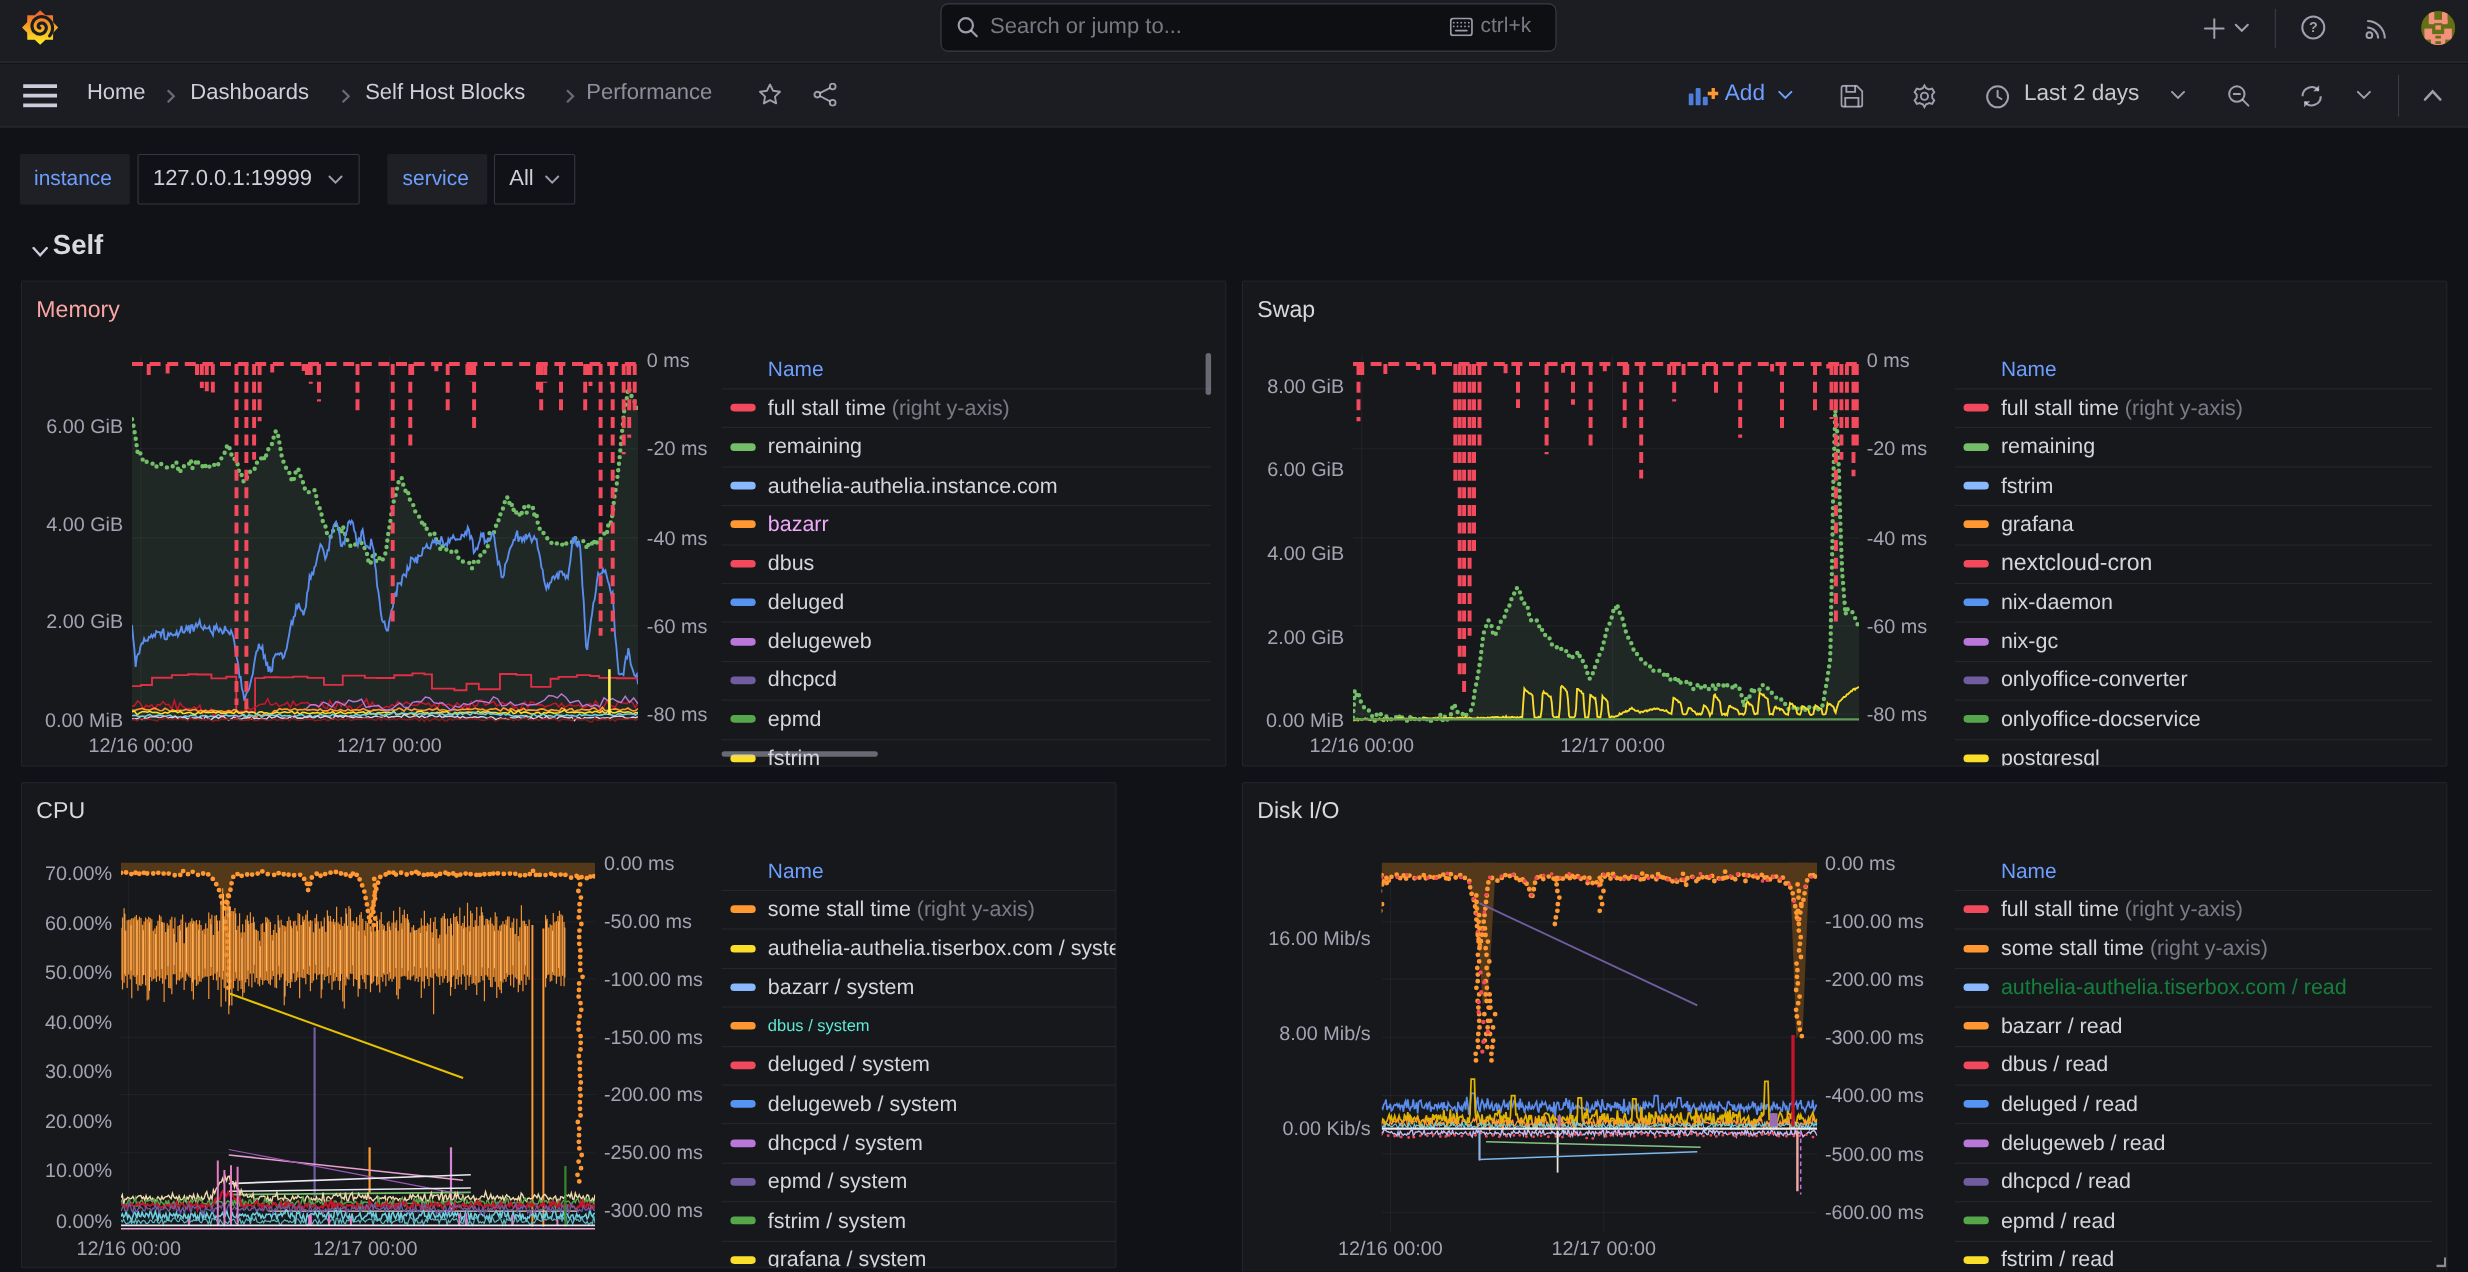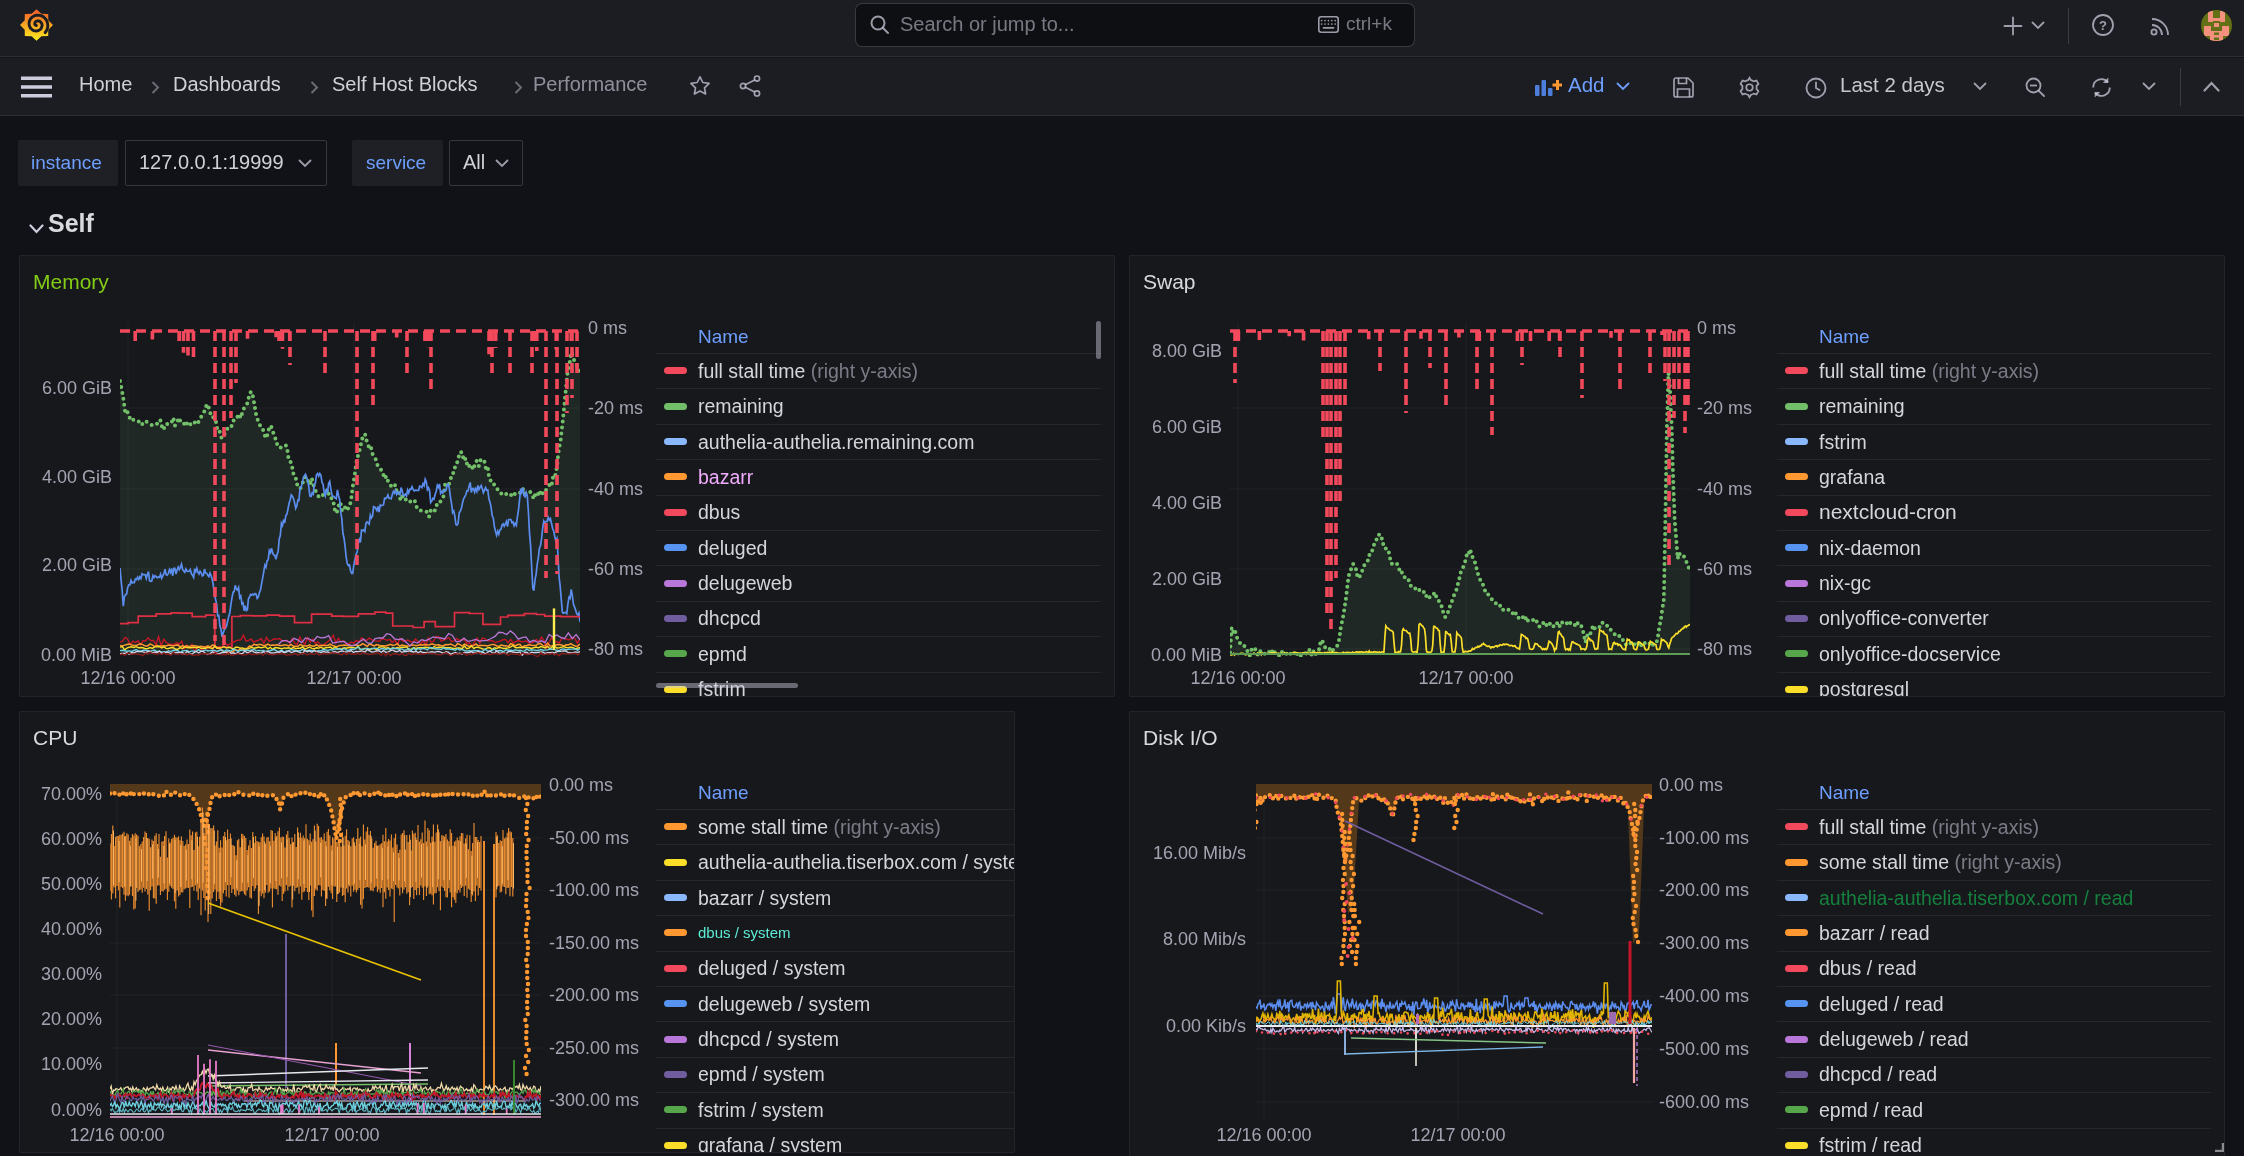--- a/index.html
+++ b/index.html
@@ -141,21 +141,21 @@
     <div style="position:absolute;left:449px;top:140px;width:74px;height:46px;border:1px solid rgba(204,204,220,0.2);border-radius:2px"></div>
     <div style="position:absolute;left:463px;top:151px;font-size:20px;color:#D0D1D8">All</div>
     <svg style="position:absolute;left:495px;top:159px" width="14" height="9" viewBox="0 0 14 9">
       <path d="M1.5 1.5L7 7L12.5 1.5" fill="none" stroke="rgba(204,204,220,0.75)" stroke-width="1.8" stroke-linecap="round"></path>
     </svg>
     <svg style="position:absolute;left:29px;top:224px" width="15" height="10" viewBox="0 0 15 10">
       <path d="M1.5 1.5L7.5 8L13.5 1.5" fill="none" stroke="#CCCCDC" stroke-width="2.2" stroke-linecap="round"></path>
     </svg>
     <div style="position:absolute;left:48px;top:209px;font-size:25px;font-weight:600;color:#D8D9DD">Self</div>
     <div style="position:absolute;left:19px;top:255px;width:1096px;height:442px;background:#16181C;border:1px solid rgba(204,204,220,0.07);border-radius:2px;overflow:hidden">
-      <div style="position:absolute;left:13px;top:14px;font-size:21px;color:#84cc16;font-weight:500">Memory</div>
+      <div style="position:absolute;left:13px;top:14px;font-size:21px;color:#fca5a5;font-weight:500">Memory</div>
       <div style="position:absolute;left:100px;top:67px;width:460px;height:334px">
         <svg width="460" height="334" viewBox="0 0 460 334" style="position:absolute">
           <line x1="0" y1="85" x2="460" y2="85" stroke="rgba(204,204,220,0.06)" stroke-width="1"></line>
           <line x1="0" y1="166" x2="460" y2="166" stroke="rgba(204,204,220,0.06)" stroke-width="1"></line>
           <line x1="0" y1="246" x2="460" y2="246" stroke="rgba(204,204,220,0.06)" stroke-width="1"></line>
           <line x1="0" y1="326" x2="460" y2="326" stroke="rgba(204,204,220,0.06)" stroke-width="1"></line>
           <line x1="8" y1="0" x2="8" y2="334" stroke="rgba(204,204,220,0.06)" stroke-width="1"></line>
           <line x1="234" y1="0" x2="234" y2="334" stroke="rgba(204,204,220,0.06)" stroke-width="1"></line>
           <path d="M0.0,58.1L1.8,66.2L3.6,76.7L5.3,90.0L7.1,88.2L8.9,92.2L10.7,97.5L12.4,96.4L14.2,97.3L16.0,97.9L17.8,98.9L19.5,98.1L21.3,101.6L23.1,100.6L24.9,101.4L26.6,98.8L28.4,100.1L30.2,100.9L32.0,102.1L33.7,100.9L35.5,100.2L37.3,100.9L39.1,97.1L40.8,97.8L42.6,106.9L44.4,104.8L46.2,100.7L48.0,101.2L49.7,99.5L51.5,99.4L53.3,94.7L55.1,102.5L56.8,100.6L58.6,94.6L60.4,98.0L62.2,97.8L63.9,100.6L65.7,103.4L67.5,98.9L69.3,99.1L71.0,102.3L72.8,101.0L74.6,99.5L76.4,101.7L78.1,99.6L79.9,96.0L81.7,92.8L83.5,90.9L85.3,85.0L87.0,81.0L88.8,84.6L90.6,91.0L92.4,90.9L94.1,97.6L95.9,98.7L97.7,108.0L99.5,107.7L101.2,114.4L103.0,115.0L104.8,110.4L106.6,107.1L108.3,104.1L110.1,104.8L111.9,102.7L113.7,97.5L115.4,97.4L117.2,94.0L119.0,91.0L120.8,95.1L122.5,88.8L124.3,84.4L126.1,83.0L127.9,79.1L129.7,70.2L131.4,68.6L133.2,74.4L135.0,84.9L136.8,95.1L138.5,98.1L140.3,103.0L142.1,104.0L143.9,109.4L145.6,115.3L147.4,111.9L149.2,104.5L151.0,102.8L152.7,108.2L154.5,113.0L156.3,118.2L158.1,124.4L159.8,124.5L161.6,124.3L163.4,123.5L165.2,122.1L166.9,123.3L168.7,137.7L170.5,138.8L172.3,144.7L174.1,154.0L175.8,155.4L177.6,163.5L179.4,165.6L181.2,164.6L182.9,159.3L184.7,154.5L186.5,153.6L188.3,158.4L190.0,161.7L191.8,155.4L193.6,162.2L195.4,167.6L197.1,169.6L198.9,174.4L200.7,173.6L202.5,172.7L204.2,169.9L206.0,168.8L207.8,166.4L209.6,174.7L211.4,175.1L213.1,177.5L214.9,187.3L216.7,190.2L218.5,183.2L220.2,179.1L222.0,187.6L223.8,187.8L225.6,182.9L227.3,186.0L229.1,184.7L230.9,178.1L232.7,164.0L234.4,154.2L236.2,140.6L238.0,132.5L239.8,126.7L241.5,118.0L243.3,112.1L245.1,111.2L246.9,118.7L248.6,123.3L250.4,121.8L252.2,130.2L254.0,134.2L255.8,136.3L257.5,142.0L259.3,144.9L261.1,146.8L262.9,150.1L264.6,155.7L266.4,153.0L268.2,158.6L270.0,161.9L271.7,163.7L273.5,164.6L275.3,161.8L277.1,170.8L278.8,169.6L280.6,177.4L282.4,173.5L284.2,172.7L285.9,176.9L287.7,179.2L289.5,178.5L291.3,178.7L293.1,180.1L294.8,178.2L296.6,183.8L298.4,187.0L300.2,187.2L301.9,188.0L303.7,188.0L305.5,188.8L307.3,188.7L309.0,193.6L310.8,187.6L312.6,189.3L314.4,189.1L316.1,182.9L317.9,179.5L319.7,179.8L321.5,176.4L323.2,174.8L325.0,161.2L326.8,161.8L328.6,162.4L330.3,157.0L332.1,150.3L333.9,149.8L335.7,141.0L337.5,139.0L339.2,131.5L341.0,128.7L342.8,134.6L344.6,132.4L346.3,141.1L348.1,139.0L349.9,145.0L351.7,143.5L353.4,146.9L355.2,139.2L357.0,137.7L358.8,143.0L360.5,137.2L362.3,137.5L364.1,136.7L365.9,145.5L367.6,143.5L369.4,156.2L371.2,158.4L373.0,158.6L374.7,163.6L376.5,164.7L378.3,167.6L380.1,168.3L381.9,171.5L383.6,170.4L385.4,170.5L387.2,171.5L389.0,171.2L390.7,172.8L392.5,169.6L394.3,171.4L396.1,170.1L397.8,170.6L399.6,169.5L401.4,170.4L403.2,165.8L404.9,170.6L406.7,170.3L408.5,168.3L410.3,168.8L412.0,171.5L413.8,176.1L415.6,169.8L417.4,169.6L419.2,173.1L420.9,167.3L422.7,170.3L424.5,170.8L426.3,166.4L428.0,164.5L429.8,161.0L431.6,162.8L433.4,151.9L435.1,153.1L436.9,143.9L438.7,127.2L440.5,118.2L442.2,102.5L444.0,85.6L445.8,66.3L447.6,49.3L449.3,42.3L451.1,29.4L452.9,32.6L454.7,38.9L456.4,41.3L458.2,44.7L460.0,50.6L460,332.0L0,332.0Z" fill="rgba(115,191,105,0.10)"></path>
           <path d="M0.0 58.1h.01M1.3 64.0h.01M2.4 69.9h.01M3.4 75.8h.01M4.2 81.7h.01M5.0 87.7h.01M7.6 89.2h.01M9.7 94.8h.01M13.3 96.8h.01M18.7 98.5h.01M22.3 101.1h.01M26.6 98.8h.01M31.7 101.9h.01M37.0 100.8h.01M40.4 97.6h.01M41.9 103.2h.01M44.1 105.1h.01M47.2 100.9h.01M51.9 98.5h.01M53.7 96.6h.01M55.0 102.5h.01M57.8 97.4h.01M60.1 97.4h.01M64.1 100.8h.01M66.8 100.6h.01M70.4 101.2h.01M74.7 99.6h.01M78.4 99.0h.01M81.2 93.7h.01M84.2 88.6h.01M86.2 82.9h.01M88.7 84.4h.01M90.4 90.2h.01M93.2 94.2h.01M96.0 99.0h.01M97.1 104.9h.01M99.7 108.8h.01M101.4 114.5h.01M104.5 111.1h.01M107.3 105.8h.01M111.5 103.1h.01M113.6 97.6h.01M117.4 93.7h.01M120.1 93.5h.01M121.9 91.0h.01M123.9 85.4h.01M127.2 80.6h.01M128.7 74.8h.01M130.6 69.3h.01M132.9 73.3h.01M134.0 79.2h.01M135.0 85.1h.01M136.0 91.0h.01M137.7 96.7h.01M140.0 102.2h.01M143.1 106.9h.01M144.9 112.7h.01M147.2 112.3h.01M148.7 106.6h.01M151.4 104.1h.01M153.3 109.8h.01M155.4 115.4h.01M157.1 121.1h.01M160.7 124.4h.01M165.9 122.6h.01M167.5 128.0h.01M168.3 134.0h.01M170.6 139.0h.01M172.3 144.7h.01M173.4 150.6h.01M175.9 155.7h.01M177.2 161.6h.01M180.5 165.0h.01M182.8 159.6h.01M185.2 154.3h.01M188.1 157.9h.01M190.5 160.0h.01M192.1 156.6h.01M193.7 162.4h.01M195.7 168.0h.01M198.5 173.2h.01M202.9 172.0h.01M206.9 167.7h.01M208.7 170.7h.01M211.4 175.2h.01M213.7 180.6h.01M214.8 186.5h.01M217.1 188.4h.01M218.7 182.6h.01M220.7 181.2h.01M221.9 187.0h.01M225.0 184.4h.01M228.0 185.5h.01M230.3 180.2h.01M231.4 174.3h.01M232.1 168.4h.01M232.9 162.4h.01M234.0 156.5h.01M234.9 150.6h.01M235.7 144.6h.01M236.6 138.7h.01M237.9 132.9h.01M239.6 127.1h.01M240.9 121.2h.01M242.3 115.4h.01M245.2 111.7h.01M246.6 117.6h.01M248.6 123.2h.01M251.2 125.3h.01M252.6 131.1h.01M255.7 136.2h.01M257.5 141.9h.01M261.0 146.7h.01M263.5 152.1h.01M265.8 153.9h.01M267.9 157.7h.01M270.9 162.8h.01M275.0 162.2h.01M276.4 167.2h.01M278.9 169.9h.01M280.2 175.8h.01M282.5 173.5h.01M285.8 176.5h.01M290.3 178.6h.01M294.9 178.3h.01M296.7 184.0h.01M300.8 187.5h.01M306.6 188.7h.01M309.1 193.6h.01M310.7 187.8h.01M314.8 187.6h.01M316.7 181.9h.01M320.4 178.5h.01M323.4 173.6h.01M324.2 167.6h.01M325.0 161.7h.01M329.1 160.8h.01M330.9 155.0h.01M333.2 150.0h.01M334.9 144.6h.01M337.2 139.3h.01M338.8 133.5h.01M341.2 129.3h.01M343.1 134.2h.01M345.3 136.0h.01M346.9 140.4h.01M349.3 142.9h.01M352.4 144.8h.01M354.3 143.3h.01M356.6 138.1h.01M358.8 143.0h.01M360.5 137.3h.01M364.5 138.8h.01M365.7 144.7h.01M368.0 146.1h.01M368.8 152.1h.01M370.6 157.6h.01M374.1 161.6h.01M377.5 166.3h.01M381.3 170.5h.01M386.2 171.0h.01M391.1 172.1h.01M394.8 171.1h.01M400.0 169.7h.01M403.0 166.3h.01M405.4 170.5h.01M410.3 168.9h.01M413.1 174.2h.01M414.9 172.3h.01M418.1 171.0h.01M420.2 169.7h.01M422.7 170.2h.01M426.0 167.0h.01M429.3 162.1h.01M431.9 160.6h.01M432.9 154.7h.01M435.3 152.0h.01M436.5 146.1h.01M437.3 140.2h.01M437.9 134.2h.01M438.6 128.3h.01M439.6 122.4h.01M440.7 116.5h.01M441.3 110.5h.01M442.0 104.5h.01M442.7 98.6h.01M443.3 92.6h.01M443.9 86.6h.01M444.5 80.7h.01M445.0 74.7h.01M445.6 68.7h.01M446.2 62.7h.01M446.8 56.8h.01M447.4 50.8h.01M448.7 44.9h.01M449.8 39.1h.01M450.6 33.1h.01M452.2 31.3h.01M454.1 37.0h.01M456.9 42.2h.01M459.1 47.8h.01" stroke="#73BF69" stroke-width="4.0" stroke-linecap="round" fill="none"></path>
@@ -193,21 +193,21 @@
       <div style="position:absolute;left:636px;top:274px;width:445px;height:1px;background:rgba(204,204,220,0.09)"></div>
       <div style="position:absolute;left:636px;top:309px;width:445px;height:1px;background:rgba(204,204,220,0.09)"></div>
       <div style="position:absolute;left:636px;top:345px;width:445px;height:1px;background:rgba(204,204,220,0.09)"></div>
       <div style="position:absolute;left:636px;top:380px;width:445px;height:1px;background:rgba(204,204,220,0.09)"></div>
       <div style="position:absolute;left:636px;top:416px;width:445px;height:1px;background:rgba(204,204,220,0.09)"></div>
       <div style="position:absolute;left:644px;top:111px;width:23px;height:7px;border-radius:4px;background:#F2495C"></div>
       <div style="position:absolute;left:678px;top:101px;font-size:19.5px;line-height:28px;color:#D5D6DC;white-space:nowrap">full stall time <span style="color:rgba(204,204,220,0.55)">(right y-axis)</span></div>
       <div style="position:absolute;left:644px;top:147px;width:23px;height:7px;border-radius:4px;background:#73BF69"></div>
       <div style="position:absolute;left:678px;top:136px;font-size:19.5px;line-height:28px;color:#D5D6DC;white-space:nowrap">remaining</div>
       <div style="position:absolute;left:644px;top:182px;width:23px;height:7px;border-radius:4px;background:#8AB8FF"></div>
-      <div style="position:absolute;left:678px;top:172px;font-size:19.5px;line-height:28px;color:#D5D6DC;white-space:nowrap">authelia-authelia.remaining.com</div>
+      <div style="position:absolute;left:678px;top:172px;font-size:19.5px;line-height:28px;color:#D5D6DC;white-space:nowrap">authelia-authelia.instance.com</div>
       <div style="position:absolute;left:644px;top:217px;width:23px;height:7px;border-radius:4px;background:#FF9830"></div>
       <div style="position:absolute;left:678px;top:207px;font-size:19.5px;line-height:28px;color:#f0abfc;white-space:nowrap">bazarr</div>
       <div style="position:absolute;left:644px;top:253px;width:23px;height:7px;border-radius:4px;background:#F2495C"></div>
       <div style="position:absolute;left:678px;top:242px;font-size:19.5px;line-height:28px;color:#D5D6DC;white-space:nowrap">dbus</div>
       <div style="position:absolute;left:644px;top:288px;width:23px;height:7px;border-radius:4px;background:#5794F2"></div>
       <div style="position:absolute;left:678px;top:278px;font-size:19.5px;line-height:28px;color:#D5D6DC;white-space:nowrap">deluged</div>
       <div style="position:absolute;left:644px;top:324px;width:23px;height:7px;border-radius:4px;background:#B877D9"></div>
       <div style="position:absolute;left:678px;top:313px;font-size:19.5px;line-height:28px;color:#D5D6DC;white-space:nowrap">delugeweb</div>
       <div style="position:absolute;left:644px;top:359px;width:23px;height:7px;border-radius:4px;background:#705DA0"></div>
       <div style="position:absolute;left:678px;top:348px;font-size:19.5px;line-height:28px;color:#D5D6DC;white-space:nowrap">dhcpcd</div>

